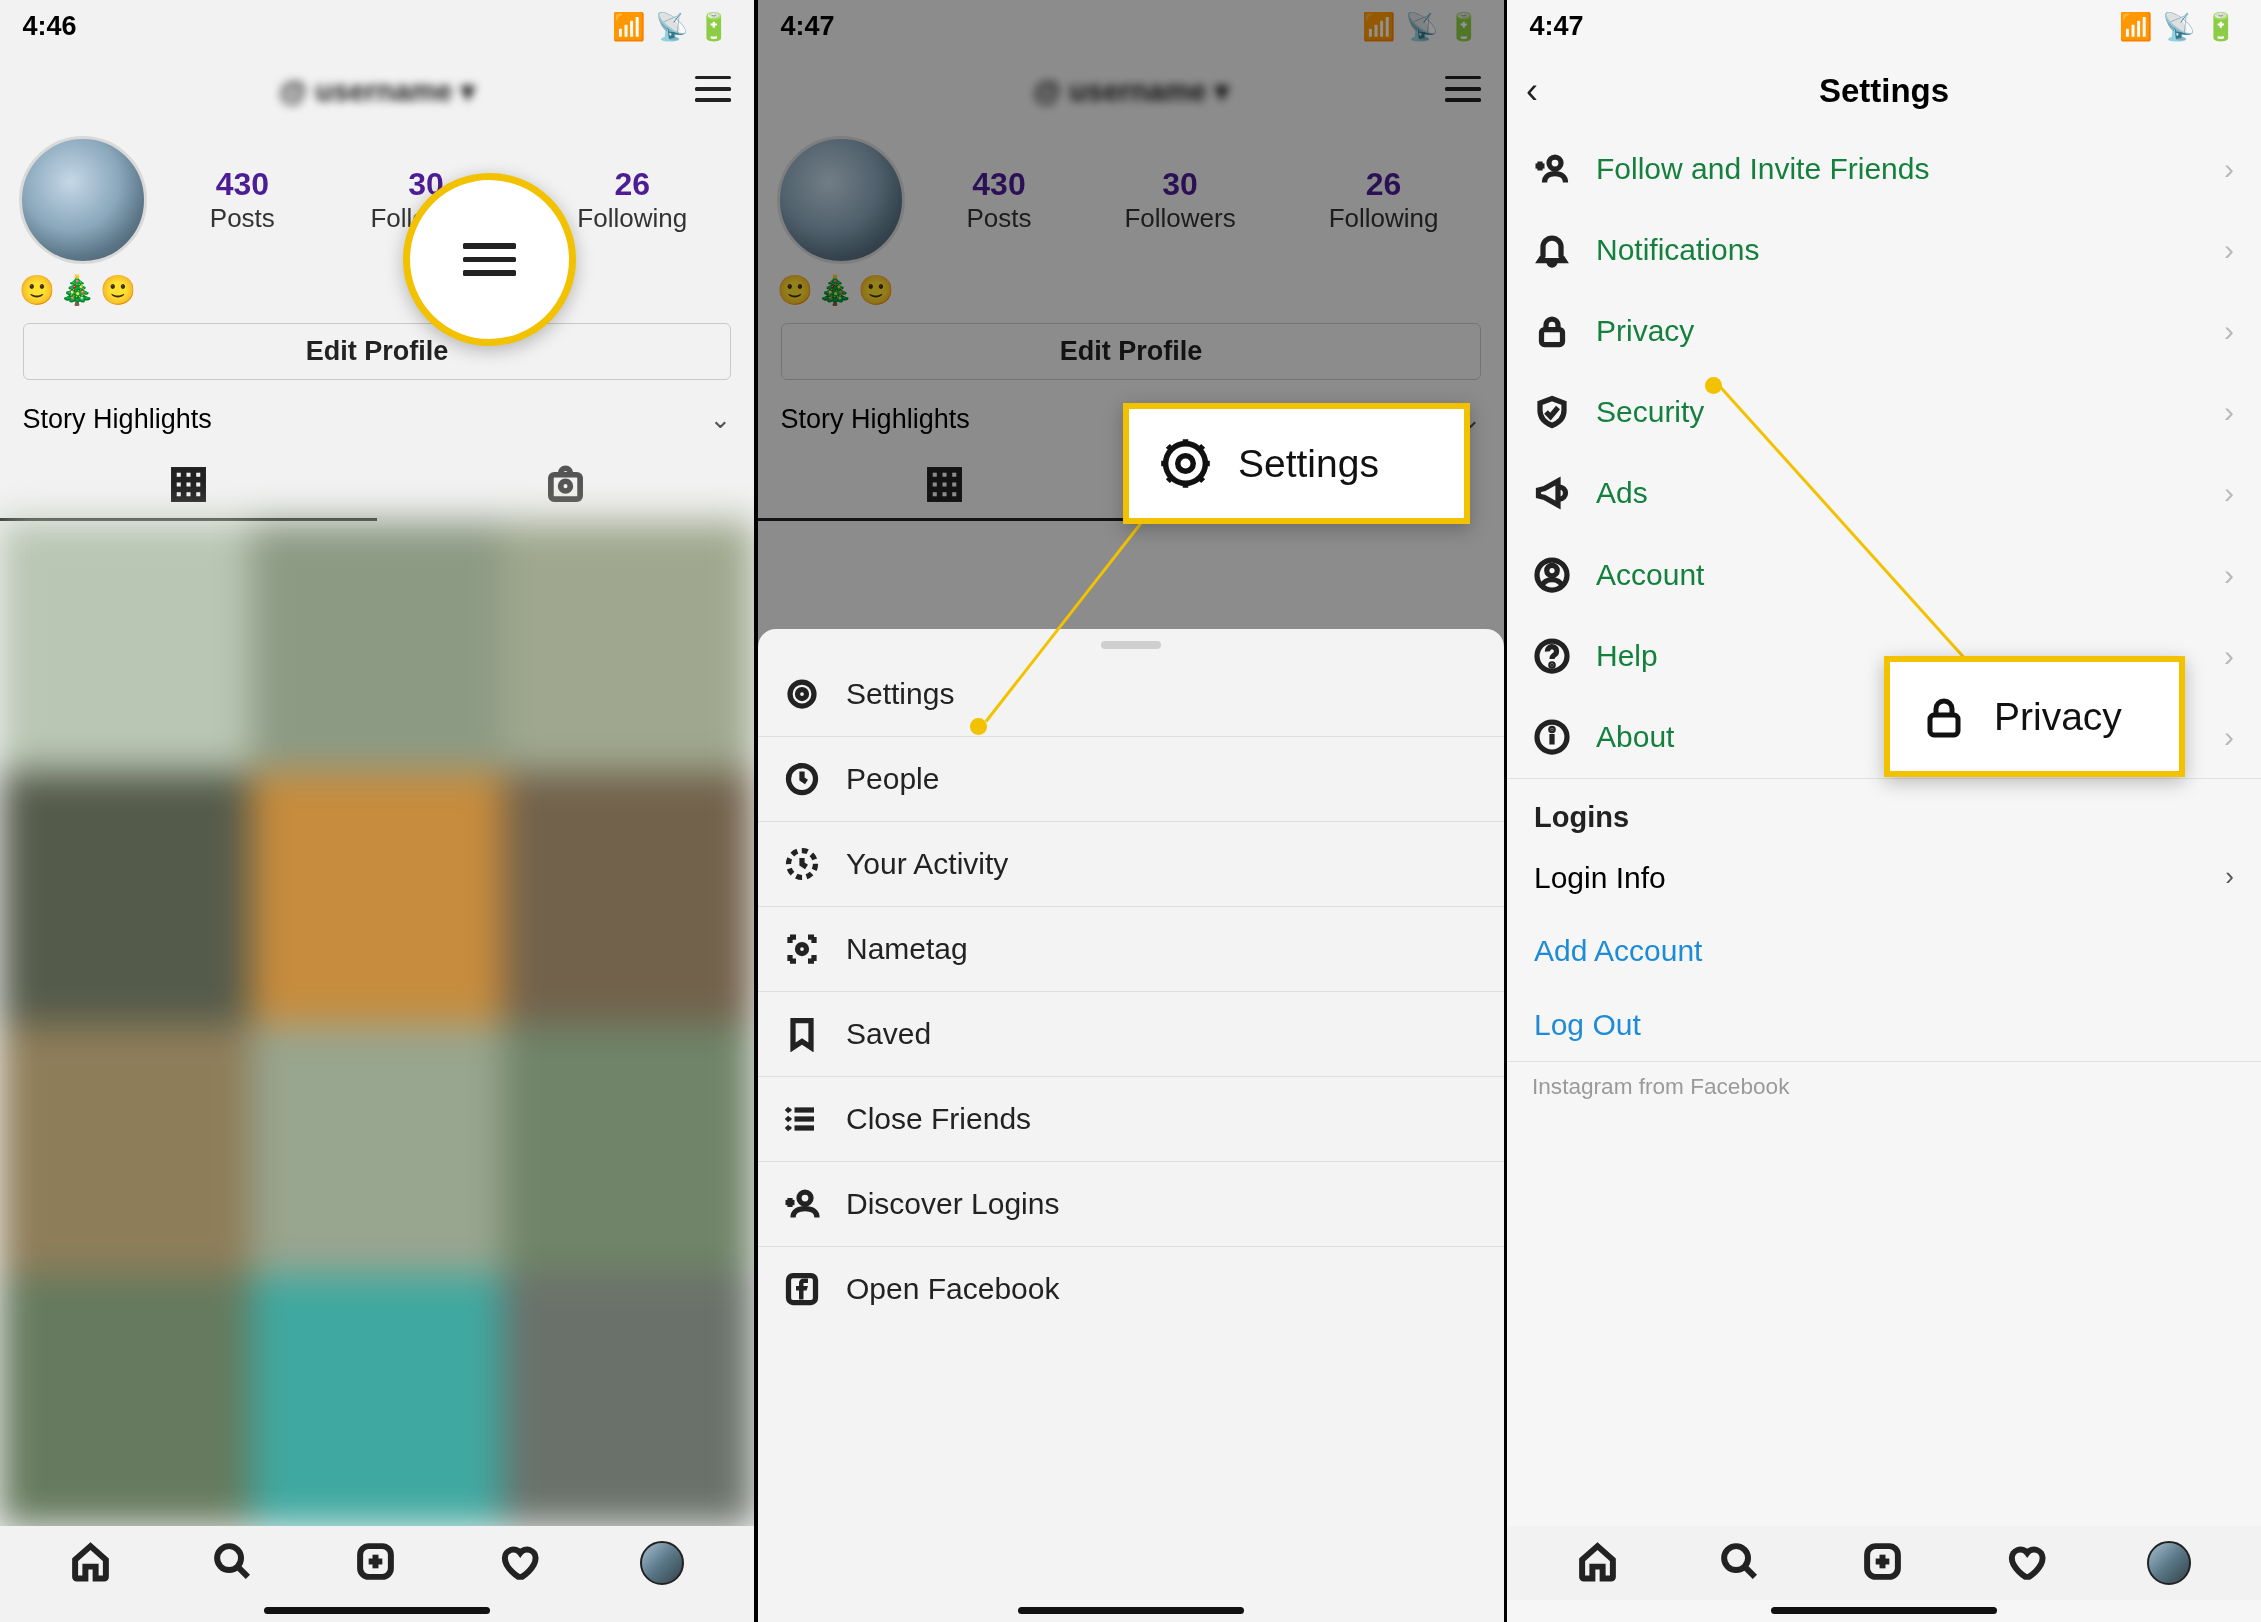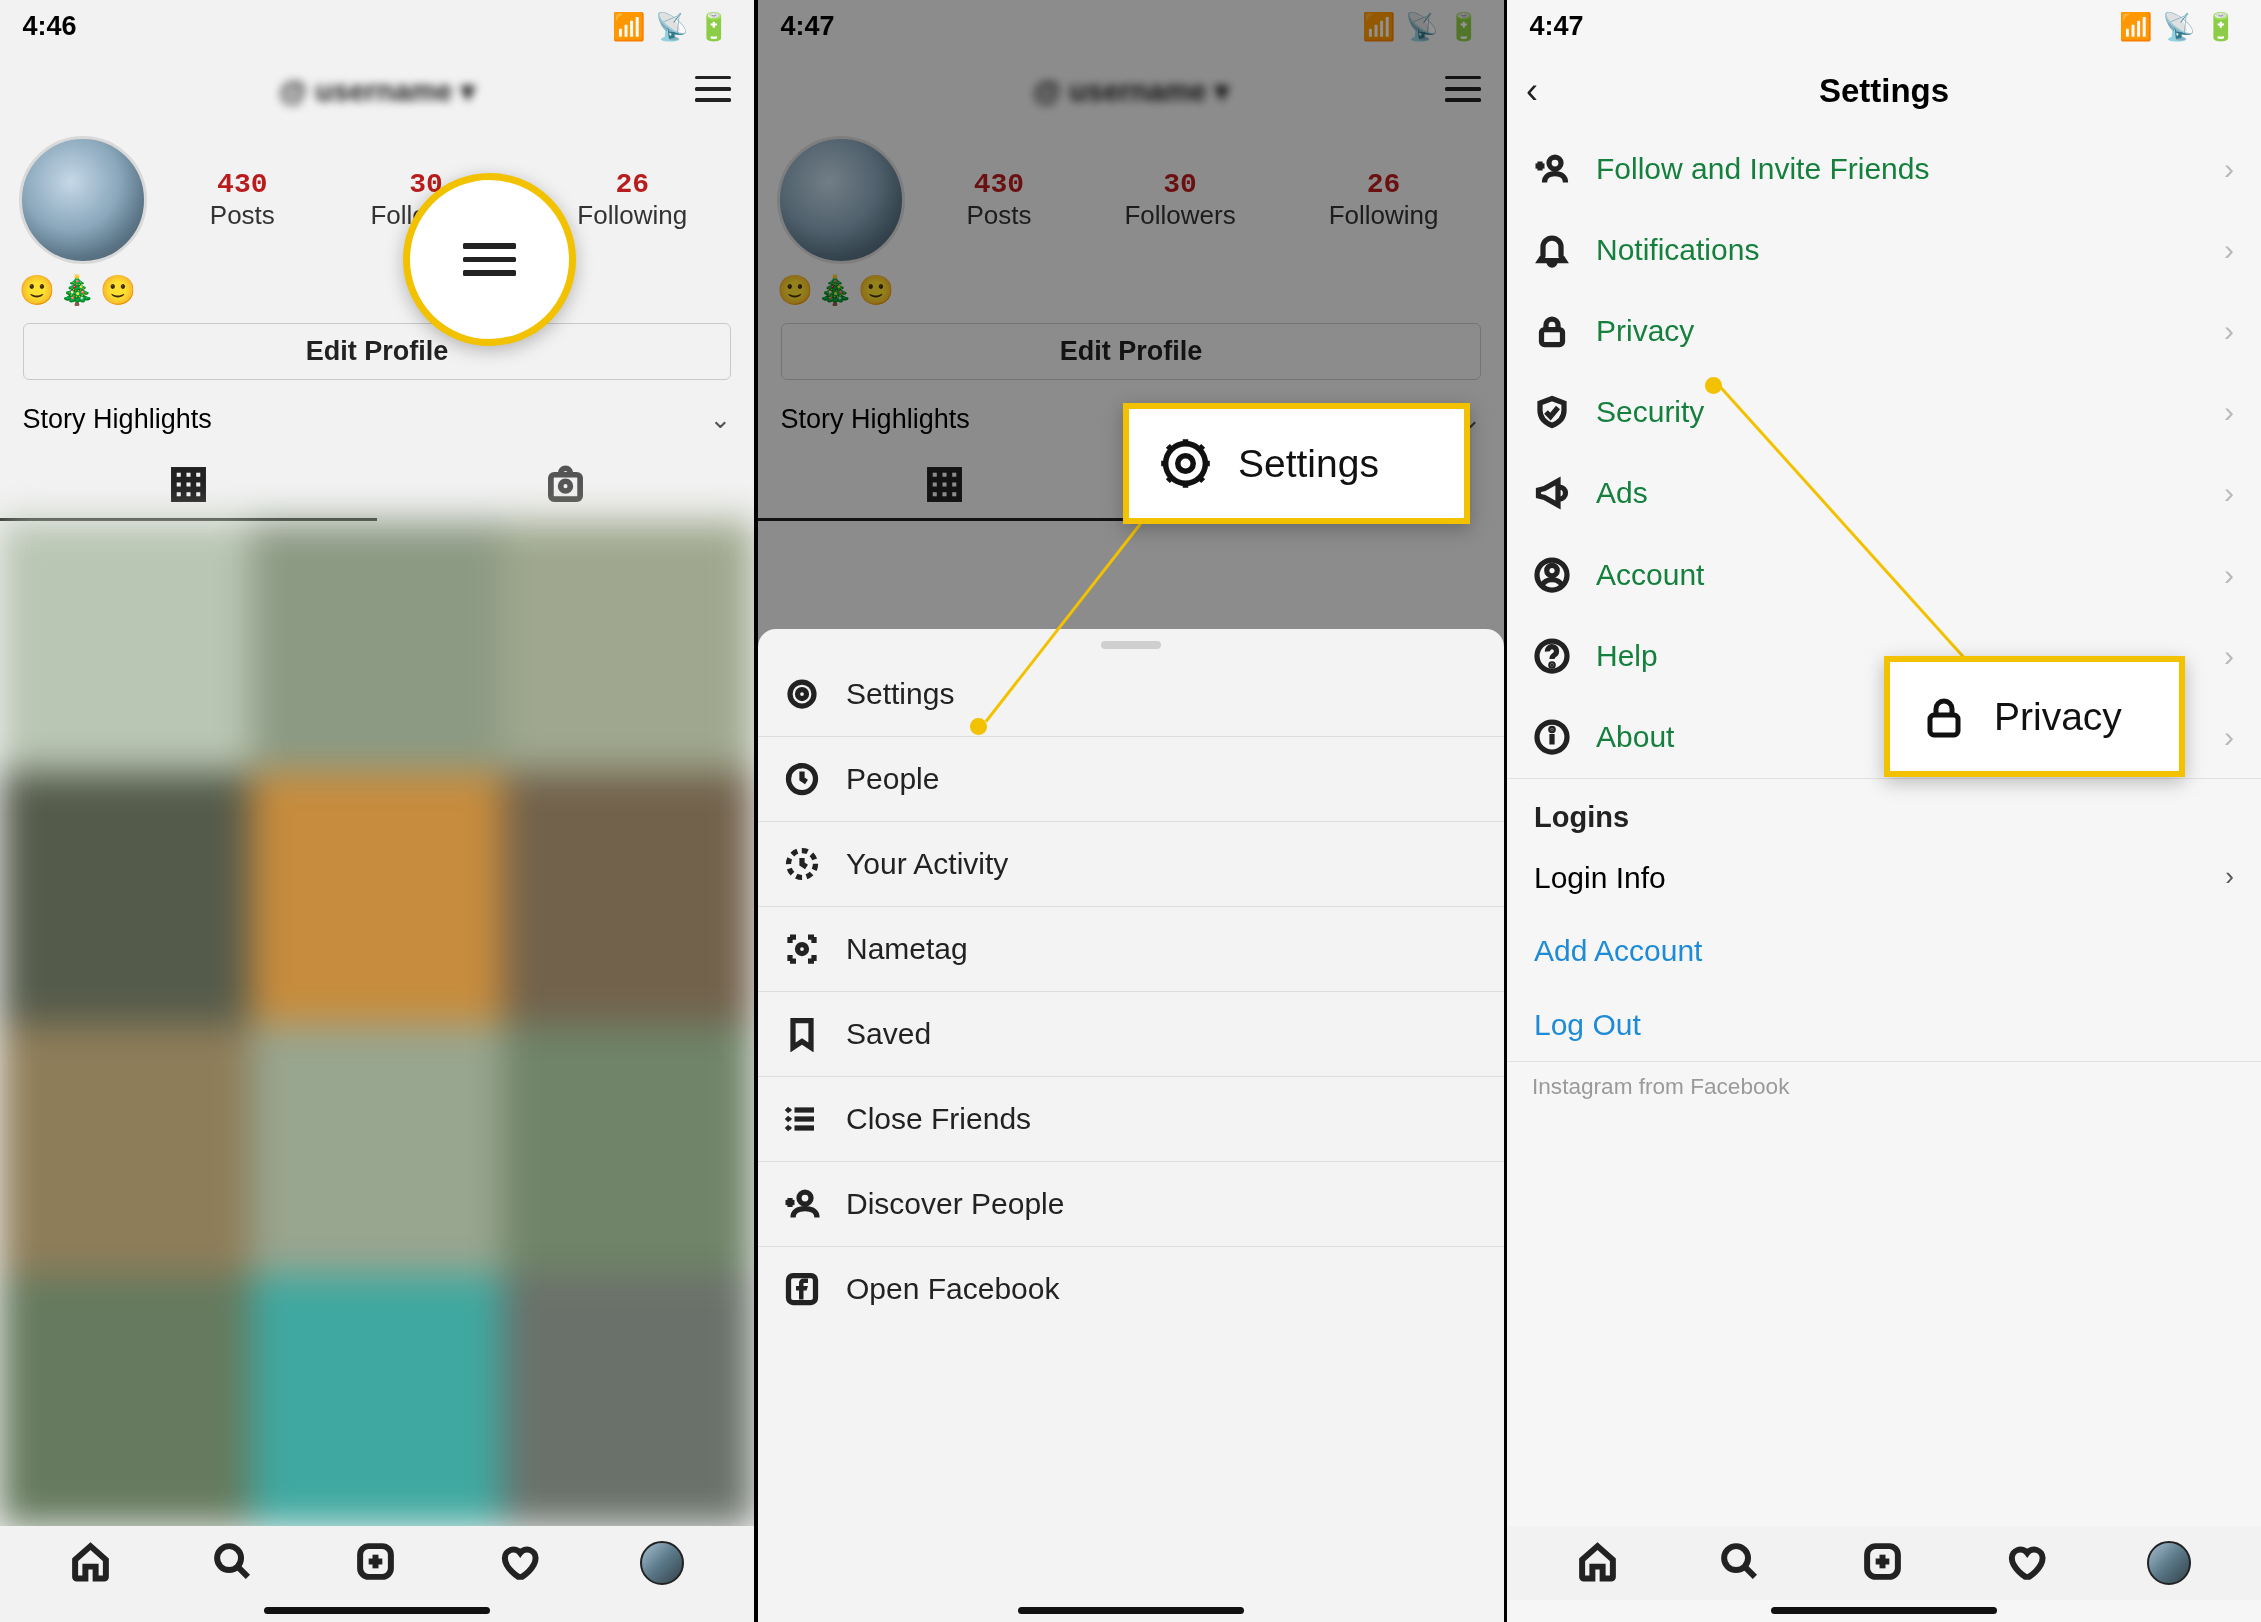--- a/index.html
+++ b/index.html
@@ -14,21 +14,21 @@
     .header { position:relative; display:flex; align-items:center; justify-content:center; height:75px; }
     .ham { position:absolute; right:22.6px; top:15px; }
     .ham .line { width:36px; height:3.8px; background:#222; margin:7.5px 0; border-radius:1.5px; }
     .uname { font-size:29px; font-weight:700; color:#222; filter:blur(4.5px); }
     .back-arrow { position:absolute; left:19px; font-size:36px; color:#222; }
     .title { font-size:33px; font-weight:700; }
     .profile-strip { display:flex; align-items:center; padding:0 19px; margin-top:7.5px; }
     .avatar { width:128px; height:128px; border-radius:50%; border:3.8px solid #d9d9d9; background:radial-gradient(circle at 40% 35%, #c5d8e8 0%, #8aa7bb 45%, #5c7688 70%, #3f4f54 100%); }
     .stats { display:flex; flex:1; justify-content:space-around; margin-left:15px; }
     .stat { text-align:center; }
-    .stat .n { font-size:28px; font-weight:700; color:#b91c1c;font-family:Liberation Mono, monospace; }
+    .stat .n { font-size:32px; font-weight:700; color:#4c1d95; }
     .stat .l { font-size:26px; color:#333; }
     .bio { padding:9px 19px; font-size:29px; letter-spacing:4.5px; }
     .edit-btn { margin:7.5px 22.6px; padding:12px 0; border:1.5px solid #c9c9c9; border-radius:6px; text-align:center; font-size:27px; font-weight:600; color:#222; }
     .story-row { display:flex; justify-content:space-between; align-items:center; padding:16.6px 22.6px; font-size:27px; font-weight:400; }
     .chev { font-size:26px; color:#555; }
     .tabs { display:flex; }
     .tab { flex:1; text-align:center; padding:13.6px 0; position:relative; }
     .tab svg { width:39px; height:39px; stroke:#555; fill:none; stroke-width:3.5; }
     .tab.active::after { content:""; position:absolute; left:0; right:0; bottom:0; height:3px; background:#222; }
     .tab.active svg { stroke:#222; }
@@ -265,21 +265,21 @@
             </svg></span>
           <span class="txt">Close Friends</span>
         </div>
       <div class="sheet-row">
           <span class="ic"><svg viewBox="0 0 24 24">
               <circle cx="14" cy="8" r="4"></circle>
               <path d="M6 21c0-4 3-6 8-6s8 2 8 6"></path>
               <line x1="4" y1="8" x2="4" y2="14"></line>
               <line x1="1" y1="11" x2="7" y2="11"></line>
             </svg></span>
-          <span class="txt">Discover People</span>
+          <span class="txt">Discover Logins</span>
         </div>
       <div class="sheet-row">
           <span class="ic"><svg viewBox="0 0 24 24">
               <rect x="3" y="3" width="18" height="18" rx="3"></rect>
               <path d="M13 8h3V5h-3a3 3 0 00-3 3v2H8v3h2v6h3v-6h2l1-3h-3V8z" fill="#222" stroke="none"></path>
             </svg></span>
           <span class="txt">Open Facebook</span>
         </div>
     </div>
     <div class="home-bar"></div>

